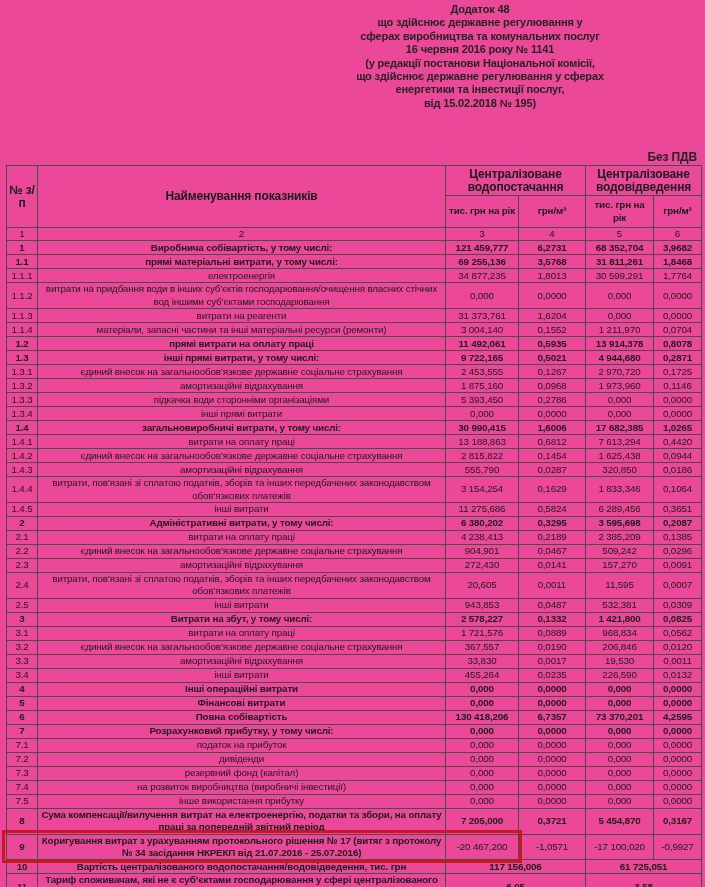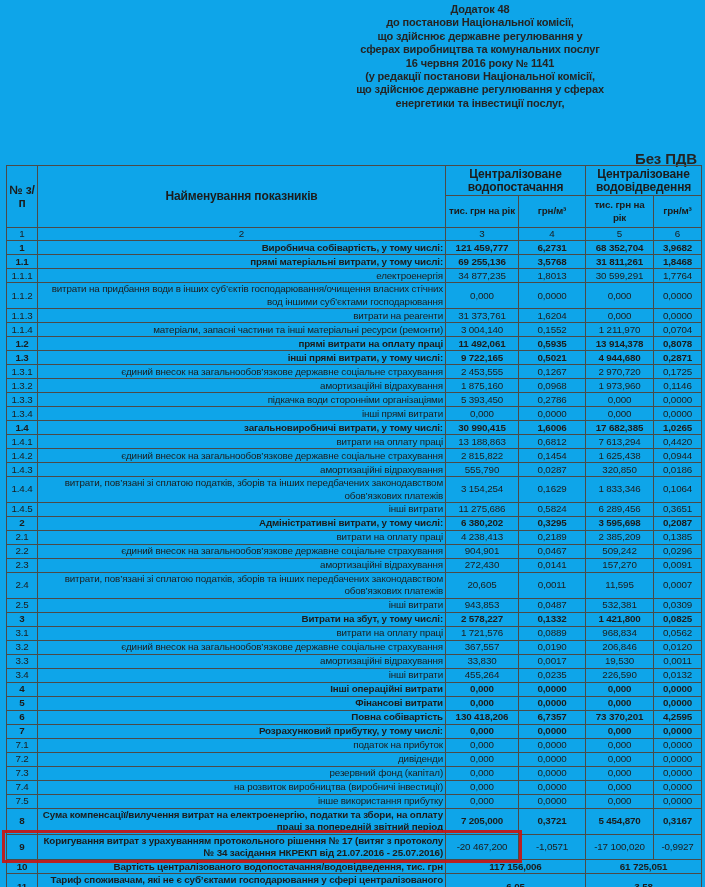--- a/index.html
+++ b/index.html
@@ -1,73 +1,73 @@
 <!DOCTYPE html>
 <html><head>
 <meta charset="utf-8">
 <style>
   html,body{margin:0;padding:0;background:#ffffff;}
   .page{
     position:relative; width:705px; height:887px; overflow:hidden;
-    background:#0ea5e9; color:#181818;
+    background:#ec4899; color:#181818;
     font-family:"Liberation Sans", sans-serif;
     letter-spacing:-0.15px;
   }
   .letterhead{
     position:absolute; top:3px; right:10px; width:430px;
     text-align:center; font-size:11px; font-weight:bold; line-height:13.4px;
     color:#242424;
   }
   .doc-title{
     position:absolute; top:126px; left:0; width:100%;
     text-align:center; font-size:11px; font-weight:bold; line-height:13px;
     color:#222;
   }
   .vat-note{
     position:absolute; top:150px; right:8px;
-    font-size:15px; font-weight:bold; color:#242424;
+    font-size:12px; font-weight:bold; color:#242424;
   }
   table.tariff{
     position:absolute; top:165px; left:6px; width:695px;
     border-collapse:collapse; table-layout:fixed;
     font-size:9.8px; line-height:12.4px; color:#1c1c1c;
   }
   table.tariff th, table.tariff td{
     border:1px solid #4b4b48; padding:0 2px; vertical-align:middle;
     overflow:hidden;
   }
   table.tariff th{font-weight:bold; text-align:center; padding:1px 2px;}
   tr.group-row th{height:27px; font-size:12px; line-height:12.6px;}
   tr.sub-row th{height:29px; font-weight:bold;}
   tr.idx-row td{height:12px; text-align:center; font-weight:normal;}
   td.num{text-align:center; height:13px;}
-  td.name{text-align:right; padding-left:3px;}
+  td.name{text-align:center; padding-left:3px;}
   td.val{text-align:center; white-space:nowrap;}
   tr.b td{font-weight:bold;}
   tr.nvb td.val{font-weight:normal;}
   .red-box{
     position:absolute; box-sizing:border-box;
     border:3px solid #c81511; opacity:0.92;
     pointer-events:none;
   }
 </style>
 </head>
 <body>
 
 <div class="page">
 
   <div class="letterhead" id="letterhead">
       <div>Додаток 48</div>
-      <div>до постанови Національної комісії,</div>
       <div>що здійснює державне регулювання у</div>
       <div>сферах виробництва та комунальних послуг</div>
       <div>16 червня 2016 року  № 1141</div>
       <div>(у редакції постанови Національної комісії,</div>
       <div>що здійснює державне регулювання у сферах</div>
       <div>енергетики та інвестиції послуг,</div>
+      <div>від 15.02.2018 № 195)</div>
     </div>
 
 
   <div class="vat-note">Без ПДВ</div>
 
   <table class="tariff" id="main-table">
     <colgroup>
       <col style="width:31px">
         <col style="width:408px">
       <col style="width:73px">

